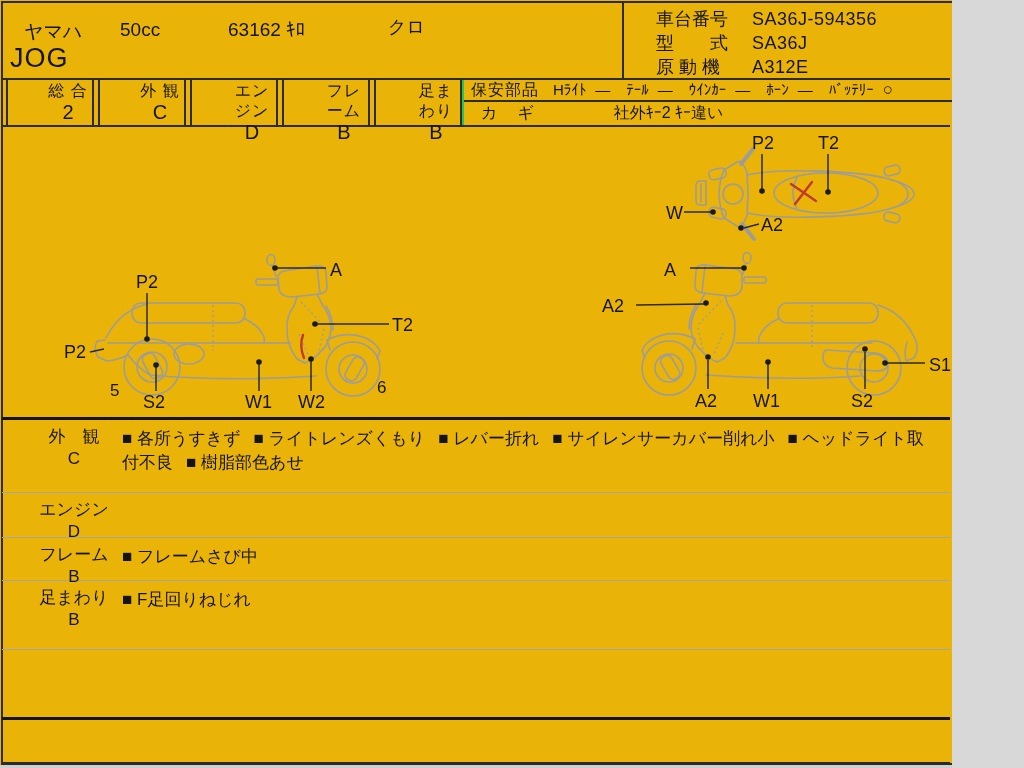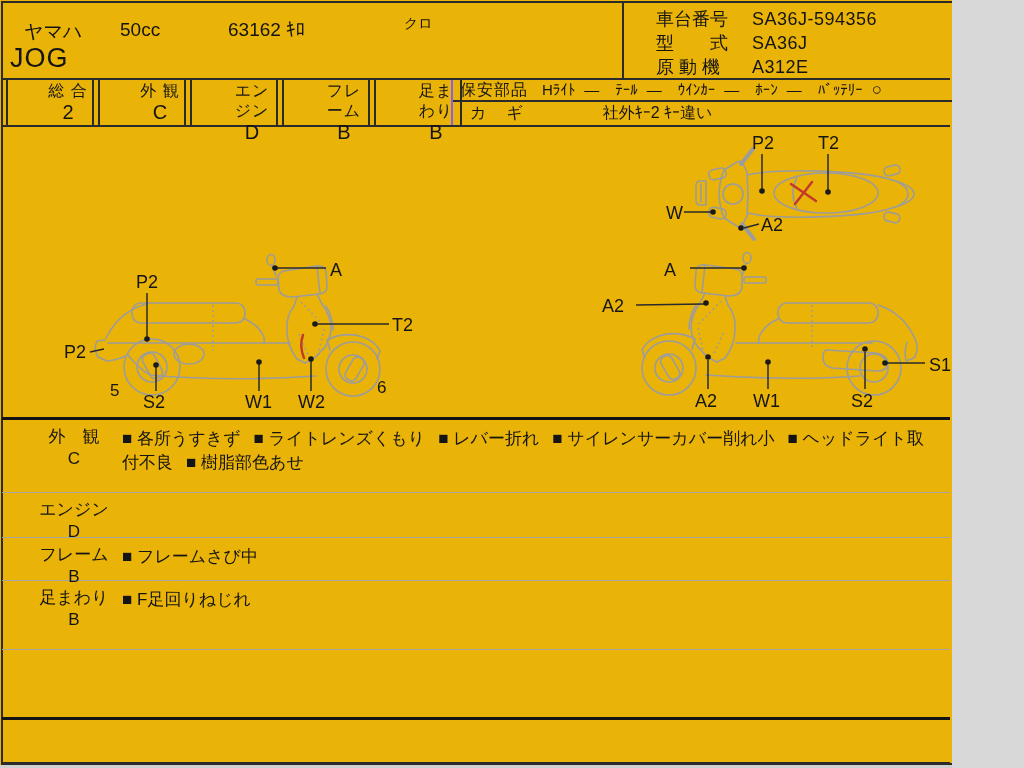--- a/index.html
+++ b/index.html
@@ -6,40 +6,40 @@
   #page{position:relative;width:952px;height:768px;background:#eab308;overflow:hidden;
         font-family:"Liberation Sans","DejaVu Sans",sans-serif;color:#141414;}
   .frame{position:absolute;left:1px;top:1px;width:1018px;height:760px;border:2px solid #2b2b2b;pointer-events:none;}
   #page::after{content:"";position:absolute;left:0;right:0;bottom:0;height:3px;background:#cfcfcf;}
   .abs{position:absolute;}
   
   .maker{left:24px;top:19px;font-size:19px;}
   .model{left:10px;top:43px;font-size:27px;letter-spacing:1px;}
   .disp{left:120px;top:19px;font-size:19px;}
   .mileage{left:228px;top:19px;font-size:19px;}
-  .colorname{left:404px;top:15px;font-size:14px;}
+  .colorname{left:388px;top:15px;font-size:18px;}
   .hdr-divider{left:622px;top:2px;width:2px;height:76px;background:#2b2b2b;}
   .hdr-fields{left:656px;top:7px;font-size:18px;line-height:24px;}
   .hdr-row .flabel{display:inline-block;width:96px;}
   .hdr-row .fvalue{letter-spacing:0.5px;}
   
   .hline{left:2px;right:2px;background:#2b2b2b;height:2px;}
   .y78{top:78px;} .y125{top:125px;}
   .thick{left:2px;right:2px;height:3px;background:#141414;}
   .t1{top:417px;} .t2{top:717px;}
   .sep{left:2px;right:2px;height:1px;background:#a5a5a5;}
   .sep1{top:492px;} .sep2{top:537px;} .sep3{top:580px;} .sep4{top:649px;}
   .bottomline{top:762px;left:2px;right:2px;height:2px;background:#2b2b2b;}
   
   .grade-cell{position:absolute;top:80px;height:45px;width:88px;box-sizing:border-box;
               border-left:2px solid #2b2b2b;border-right:2px solid #2b2b2b;text-align:center;padding-left:36px;}
   .g-label{font-size:16px;letter-spacing:1px;margin-top:1px;line-height:20px;}
   .g-value{font-size:20px;line-height:22px;}
   
-  .safety-box{left:451px;top:80px;width:557px;height:45px;box-sizing:border-box;border-left:2px solid #8b5cf6;}
+  .safety-box{left:462px;top:80px;width:557px;height:45px;box-sizing:border-box;border-left:2px solid #22c55e;}
   .safety-row1{height:20px;border-bottom:2px solid #2b2b2b;display:flex;align-items:center;padding-left:7px;font-size:15px;white-space:nowrap;}
   .sp-title{font-size:16px;margin-right:14px;letter-spacing:1px;}
   .sp-item{margin-right:15px;}
   .sp-name{margin-right:9px;}
   .sp-val{letter-spacing:1px;}
   .sp-val.circ{font-size:17px;font-weight:bold;}
   .safety-row2{height:23px;display:flex;align-items:center;font-size:16px;gap:40px;}
   .key-label{margin-left:17px;letter-spacing:2px;}
   .key-value{margin-left:38px;}
   

